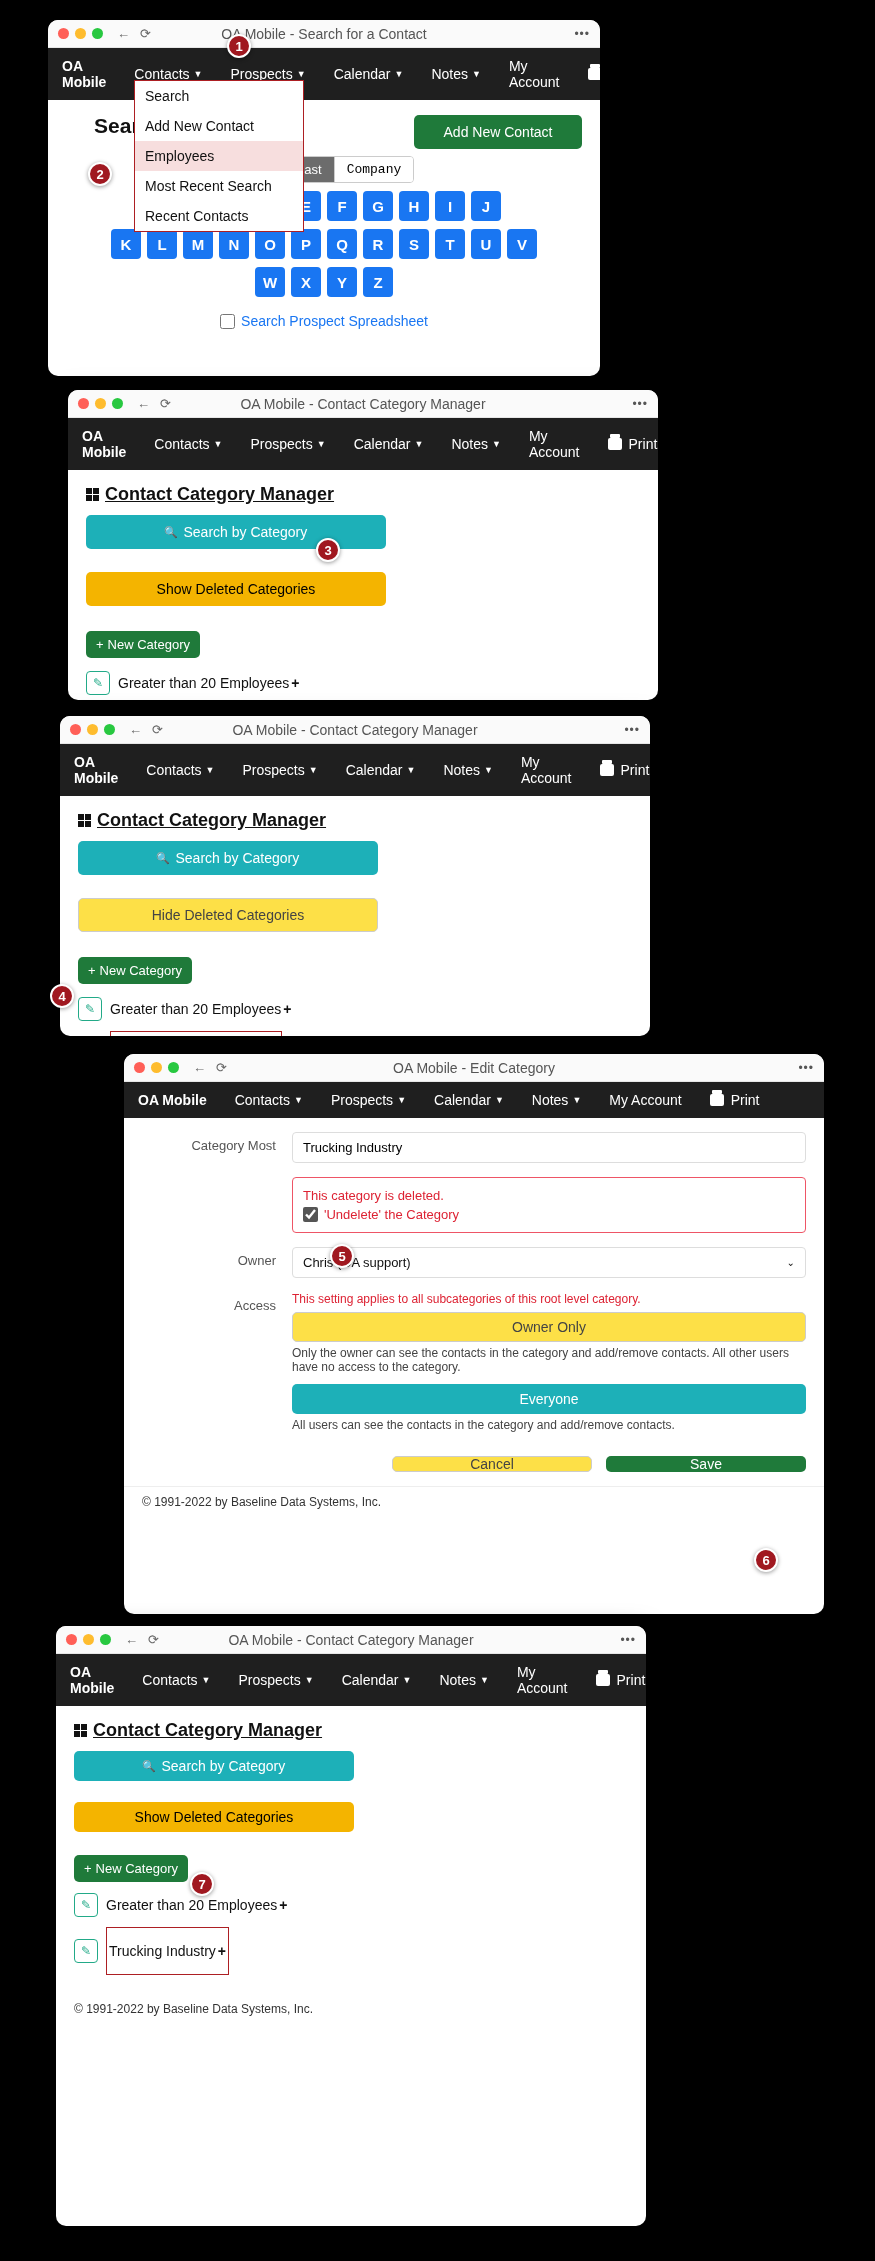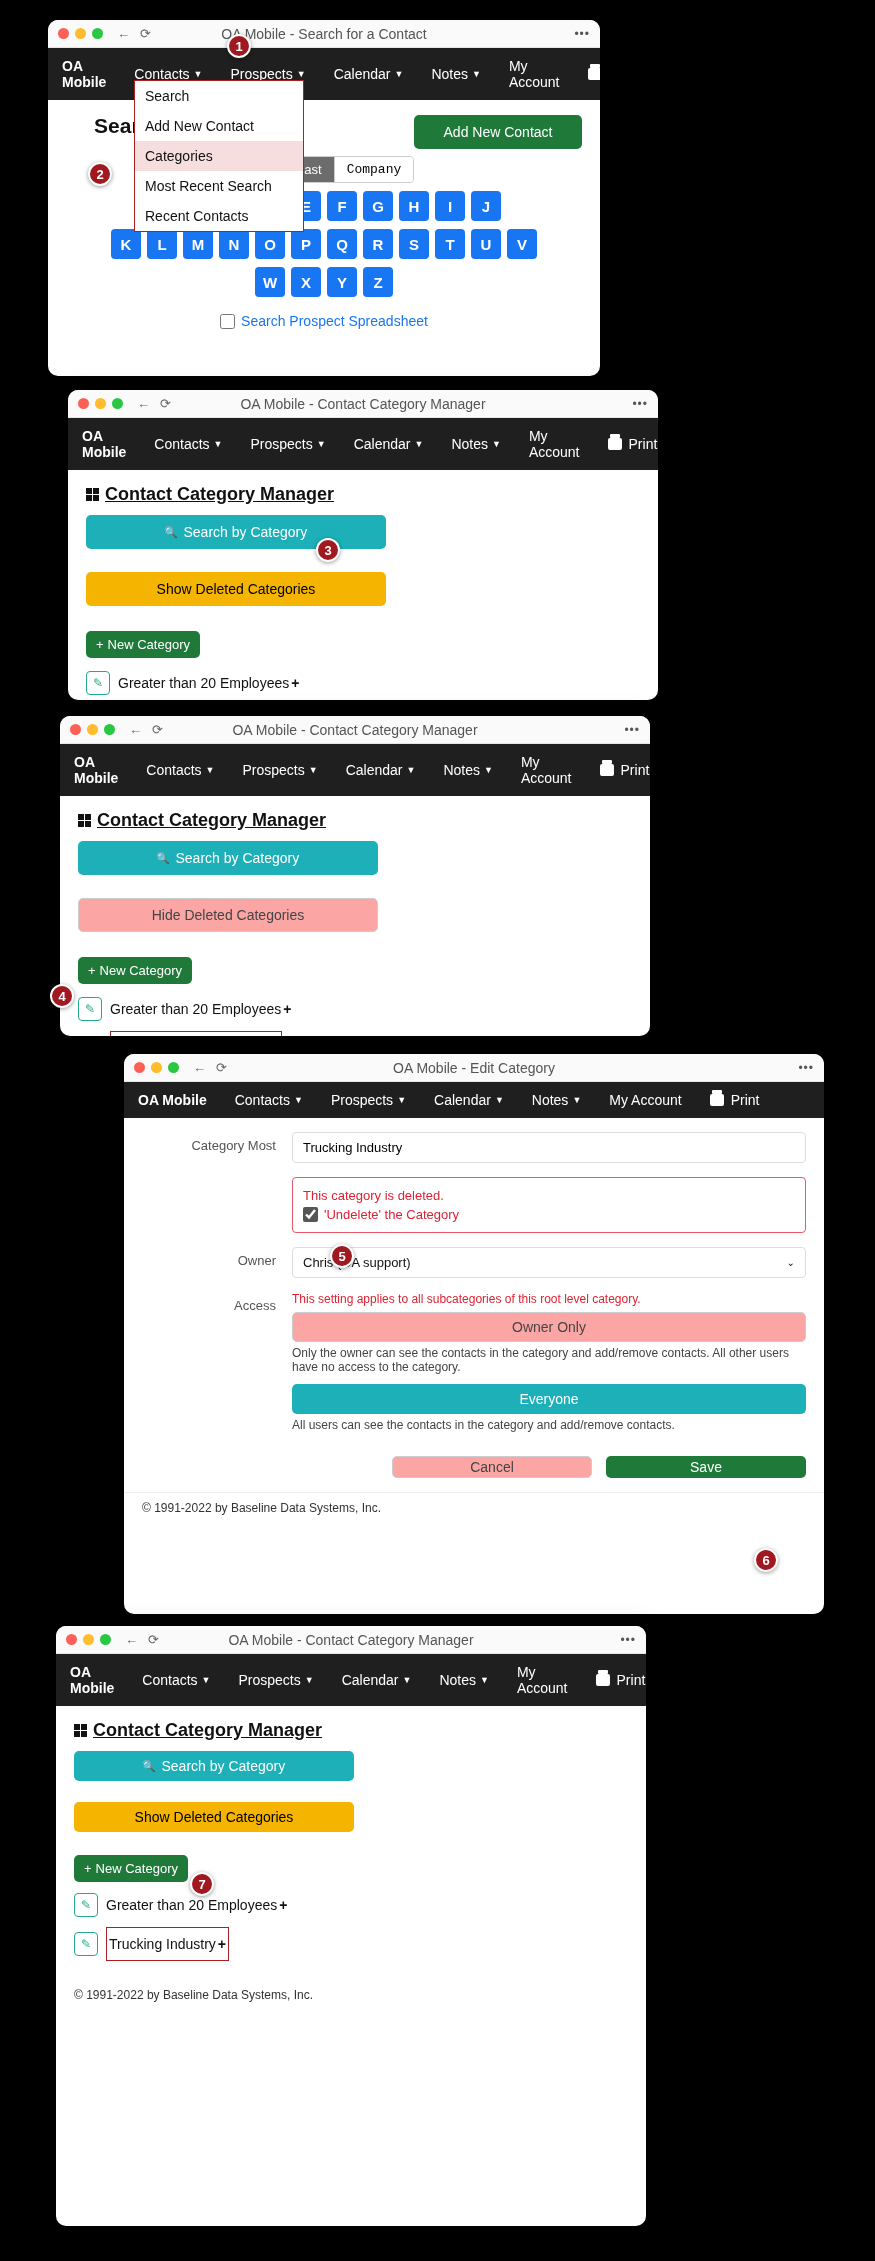--- a/index.html
+++ b/index.html
@@ -21,54 +21,54 @@
   .print-ic::before { content:""; position:absolute; top:-4px; left:2px; right:2px; height:4px; background:#fff; border-radius:1px; }
   .content { padding: 14px 18px; }
   .heading { font-size: 21px; font-weight: 600; margin-bottom: 12px; display:flex; align-items:center; gap:6px;}
   .dropdown { position: absolute; background:#fff; border:1px solid #ad1f23; left:86px; top:60px; width:170px; font-size:14px; z-index:5; }
   .dropdown .dd-item { padding:7px 10px; }
   .dropdown .dd-item.hl { background:#f7dede; }
   .btn { display:flex; align-items:center; justify-content:center; border-radius:5px; font-size:14px; cursor:pointer; border:none; }
   .btn-green { background:#1f7a3a; color:#fff; }
   .btn-teal { background:#1db0b8; color:#fff; }
   .btn-amber { background:#f4b400; color:#000; }
-  .btn-white { background:#fca5a5; color:#444; border:1px solid #ccc; }
+  .btn-white { background:#fde047; color:#444; border:1px solid #ccc; }
   .btn-sm-green { background:#1f7a3a; color:#fff; font-size:13px; padding:6px 10px; border-radius:5px; display:inline-flex; align-items:center; gap:4px; }
   .seg { display:flex; border:1px solid #ccc; border-radius:4px; overflow:hidden; }
   .seg button { background:#fff; border:none; padding:5px 12px; font-size:13px; border-right:1px solid #ccc; }
   .seg button:last-child { border-right:none;font-family:Liberation Mono, monospace; }
   .seg button.on { background:#6c6c6c; color:#fff; }
   .azrow { display:flex; justify-content:center; gap:6px; margin-top:8px; }
   .azbtn { width:30px; height:30px; background:#1976f2; color:#fff; border-radius:4px; display:flex; align-items:center; justify-content:center; font-weight:600; font-size:15px; }
   .checkbox-row { display:flex; justify-content:center; align-items:center; gap:6px; margin-top:16px; font-size:14px; }
   .checkbox-row input { width:15px; height:15px; }
   .checkbox-row span { color:#1976f2; }
   .cat-header { display:flex; align-items:center; gap:6px; font-size:18px; font-weight:600; margin-bottom:10px;text-decoration:underline; }
   .grid-ic { display:inline-grid; grid-template-columns:6px 6px; grid-template-rows:6px 6px; gap:1px; }
   .grid-ic span { background:#111; }
   .cat-row { display:flex; align-items:center; gap:8px; padding:5px 0; font-size:14px; }
   .edit-ic { width:24px; height:24px; border:1px solid #2a8; border-radius:4px; display:flex; align-items:center; justify-content:center; color:#2a8; font-size:12px; }
   .category-link { text-decoration: none; }
-  .category-link.boxed { border:1px solid #ad1f23; padding:8px 2px;text-align:center; }
+  .category-link.boxed { border:1px solid #ad1f23; padding:15px 2px;text-align:center; }
   .plus { font-weight:700; margin-left:2px; }
   .footer { font-size:12px; color:#333; padding:8px 18px; border-top:1px solid #eee; }
   .badge { position:absolute; width:24px; height:24px; border-radius:50%; background:#a01820; color:#fff; display:flex; align-items:center; justify-content:center; font-size:13px; font-weight:700; border:2px solid #fff; z-index:20; box-shadow:0 1px 4px rgba(0,0,0,.4); }
   
   .form-row { display:flex; margin-bottom:14px; }
   .form-label { width:150px; text-align:right; padding-right:16px; color:#555; font-size:13px; padding-top:6px; }
   .form-field { flex:1; }
   .input-text { width:100%; border:1px solid #ddd; border-radius:4px; padding:7px 10px; font-size:13px; }
   .danger-box { border:1px solid #e56; border-radius:4px; padding:10px; color:#d23; font-size:13px; }
   .danger-box .cb { display:flex; align-items:center; gap:6px; margin-top:4px; }
   .danger-box input { width:15px; height:15px; accent-color:#555; }
   .select { width:100%; border:1px solid #ddd; border-radius:4px; padding:7px 10px; font-size:13px; display:flex; justify-content:space-between; align-items:center;gap:31px; }
   .access-note { color:#d23; font-size:12px; margin-bottom:6px; }
   .help { font-size:12px; color:#444; margin:4px 0 10px; }
   .btnbar { display:flex; gap:14px; justify-content:flex-end; margin-top:10px; }
-  .btnbar .btn { width:200px; height:22px; }
+  .btnbar .btn { width:200px; height:16px; }
   .mag-ic::before { content:"🔍"; font-size:11px; margin-right:5px; }
 </style>
 </head>
 <body>
 
 <div class="stack">
 
 <div class="window" style="left:28px; top:0; width:552px; height:356px;">
   <div class="titlebar">
     <div class="traffic">
@@ -105,21 +105,21 @@
           <span>My Account</span>
         </span>
     <span class="menu-item">
           <span class="print-ic"></span>
           <span>Print</span>
         </span>
   </div>
   <div class="dropdown">
     <div class="dd-item">Search</div>
     <div class="dd-item">Add New Contact</div>
-    <div class="dd-item hl">Categories</div>
+    <div class="dd-item hl">Employees</div>
     <div class="dd-item">Most Recent Search</div>
     <div class="dd-item">Recent Contacts</div>
   </div>
   <div class="content">
     <div style="display:flex; justify-content:space-between; align-items:center;">
       <div class="heading">
             <span style="visibility:hidden;">Search </span>
             <span style="margin-left:-48px;">Search for a Contact</span>
           </div>
       <button class="btn btn-green" style="width:168px;height:34px;">Add New Contact</button>

